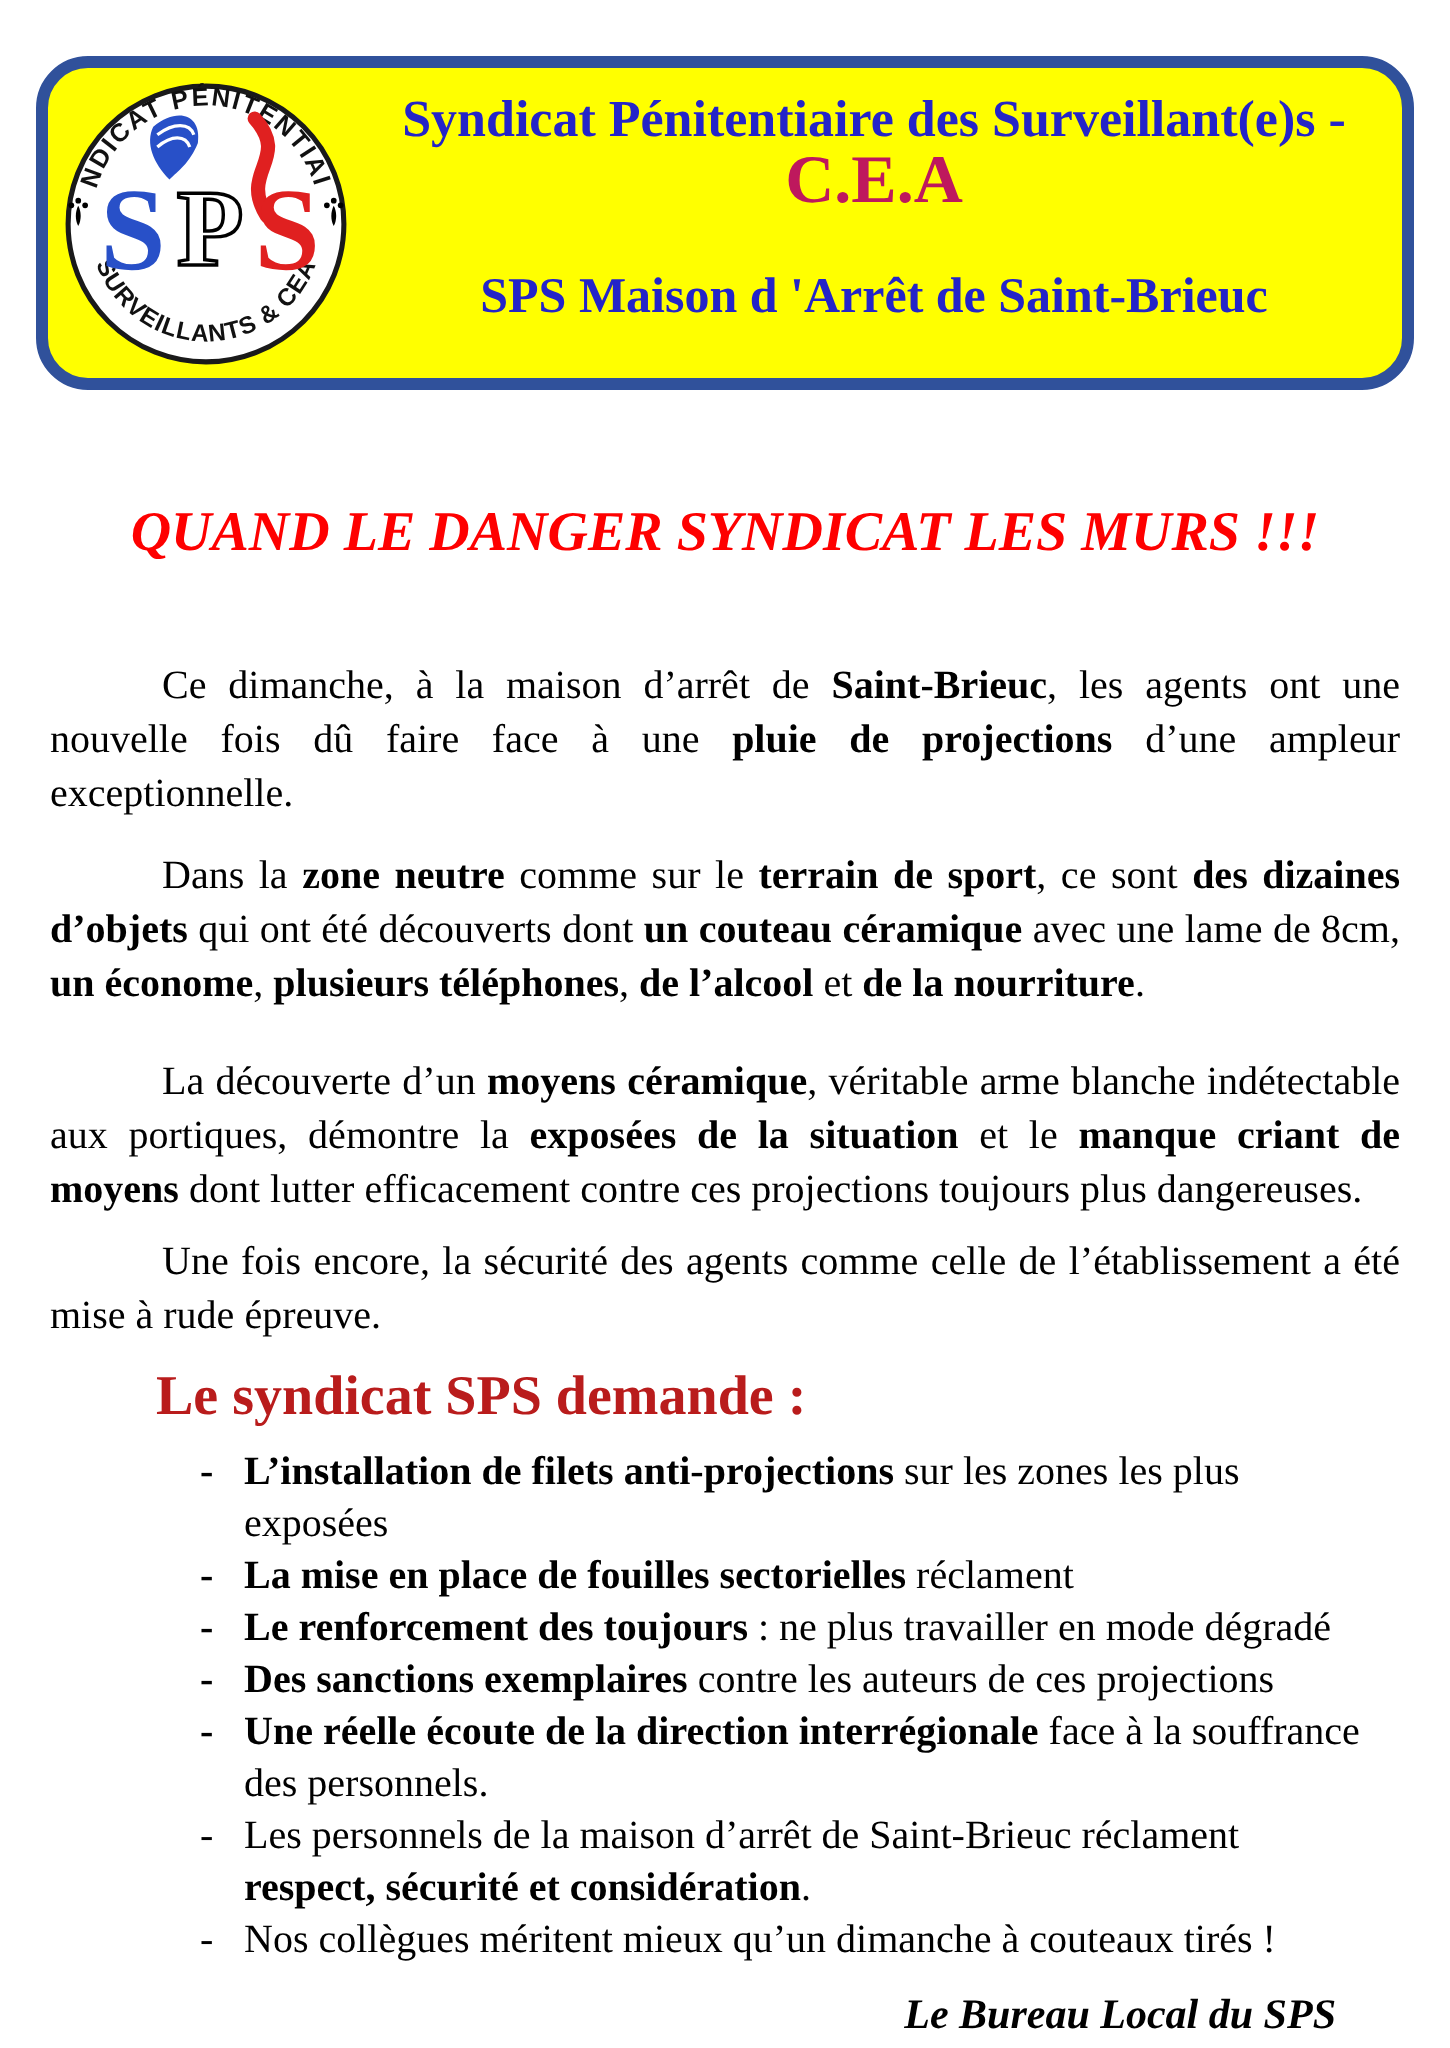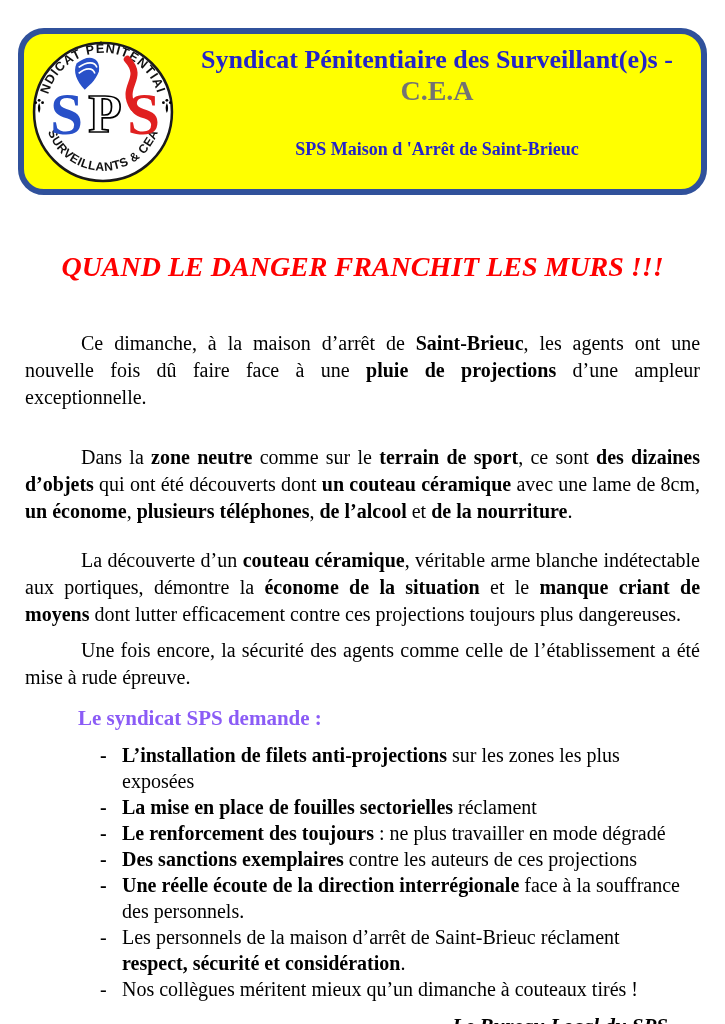--- a/index.html
+++ b/index.html
@@ -18,39 +18,39 @@
     position:absolute;left:6px;top:50%;transform:translateY(-50%);
     width:146px;height:146px;
   }
   .titles{
     position:absolute;left:155px;right:6px;top:0;bottom:0;
     display:flex;flex-direction:column;align-items:center;
     text-align:left;
     font-family:"Liberation Serif", serif;
   }
   .title-l1{margin-top:10px;font-size:26px;font-weight:bold;color:#2424c8;line-height:32px;}
-  .title-l2{font-size:28px;font-weight:bold;color:#737373;line-height:30px;}
-  .subtitle{margin-top:28px;font-size:18px;font-weight:bold;color:#2424c8;line-height:30px;}
+  .title-l2{font-size:34px;font-weight:bold;color:#be185d;line-height:30px;}
+  .subtitle{margin-top:28px;font-size:25px;font-weight:bold;color:#2424c8;line-height:30px;}
   
   .headline{
     margin-top:250px;text-align:center;
     font-size:28px;font-weight:bold;font-style:italic;color:#fe0000;
     line-height:34px;
   }
   
   .doc-body{margin:46px 25px 0 25px;font-size:20px;line-height:27px;text-align:justify;}
   .para{text-indent:56px;margin:0;}
-  .para:nth-of-type(1){margin-bottom:33px;}
+  .para:nth-of-type(1){margin-bottom:14px;}
   .para:nth-of-type(2){margin-bottom:22px;font-family:Liberation Serif, serif;}
   .para:nth-of-type(3){margin-bottom:9px;}
   .para b, .demand-text b, .dash.bold{font-weight:bold;}
   
   .demands-heading{
     margin:13px 0 10px 53px;text-indent:0;
-    font-size:21px;font-weight:bold;color:#8b5cf6;line-height:28px;
+    font-size:28px;font-weight:bold;color:#b91c1c;line-height:28px;
   }
   .demands-list{list-style:none;margin:0;padding:0 0 0 75px;}
   .demand-item{display:flex;line-height:26px;text-align:left;}
   .dash{width:22px;flex:0 0 22px;}
   .demand-text{flex:1;padding-right:10px;}
   
   .signature{
     margin:10px 32px 0 0;text-align:right;
     font-size:21px;font-weight:bold;font-style:italic;line-height:29px;
   }
@@ -106,26 +106,26 @@
 
     <div class="titles">
       <div class="title-l1">Syndicat Pénitentiaire des Surveillant(e)s -</div>
       <div class="title-l2">C.E.A</div>
       <div class="subtitle">SPS Maison d 'Arrêt de Saint-Brieuc</div>
     </div>
 
   </div>
 </div>
 
-<div class="headline">QUAND LE DANGER FRANCHIT LES MURS !!!</div>
+<div class="headline">QUAND LE DANGER SYNDICAT LES MURS !!!</div>
 
 <div class="doc-body">
   <p class="para"><span>Ce dimanche, à la maison d’arrêt de </span><b>Saint-Brieuc</b><span>, les agents ont une nouvelle fois dû faire face à une </span><b>pluie de projections</b><span> d’une ampleur exceptionnelle.</span></p>
   <p class="para"><span>Dans la </span><b>zone neutre</b><span> comme sur le </span><b>terrain de sport</b><span>, ce sont </span><b>des dizaines d’objets</b><span> qui ont été découverts dont </span><b>un couteau céramique</b><span> avec une lame de 8cm, </span><b>un économe</b><span>, </span><b>plusieurs téléphones</b><span>, </span><b>de l’alcool</b><span> et </span><b>de la nourriture</b><span>.</span></p>
-  <p class="para"><span>La découverte d’un </span><b>couteau céramique</b><span>, véritable arme blanche indétectable aux portiques, démontre la </span><b>économe de la situation</b><span> et le </span><b>manque criant de moyens</b><span> dont lutter efficacement contre ces projections toujours plus dangereuses.</span></p>
+  <p class="para"><span>La découverte d’un </span><b>moyens céramique</b><span>, véritable arme blanche indétectable aux portiques, démontre la </span><b>exposées de la situation</b><span> et le </span><b>manque criant de moyens</b><span> dont lutter efficacement contre ces projections toujours plus dangereuses.</span></p>
   <p class="para"><span>Une fois encore, la sécurité des agents comme celle de l’établissement a été mise à rude épreuve.</span></p>
 
   <p class="demands-heading">Le syndicat SPS demande :</p>
 
   <ul class="demands-list">
       <li class="demand-item">
         <span class="dash bold">-</span>
         <span class="demand-text"><b>L’installation de filets anti-projections</b><span> sur les zones les plus exposées</span></span>
       </li>
       <li class="demand-item">

